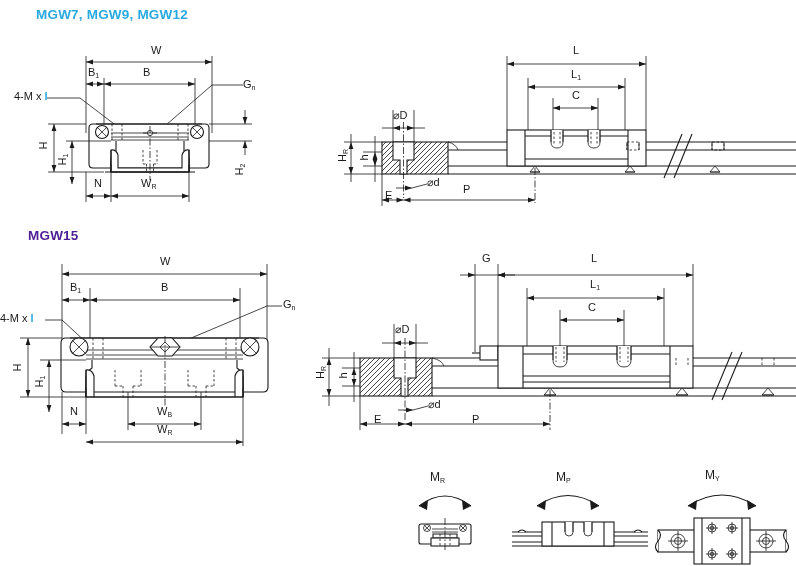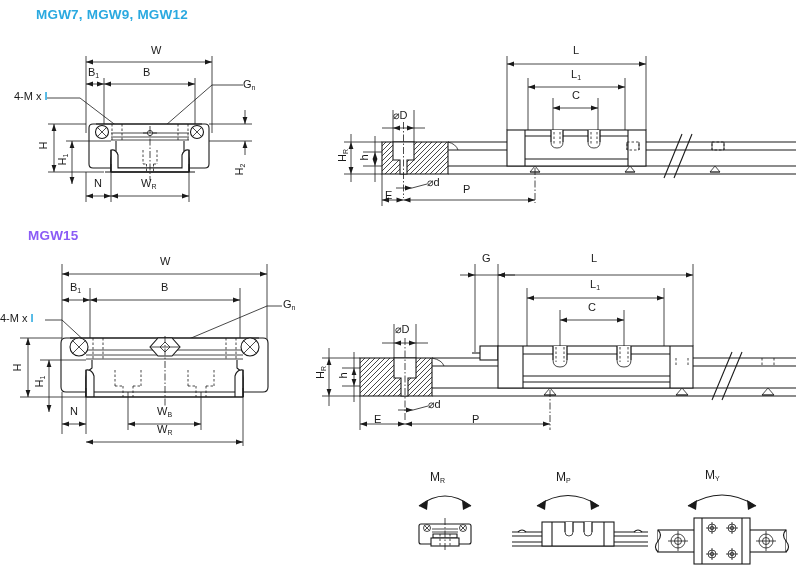--- a/index.html
+++ b/index.html
@@ -398,21 +398,21 @@
     <div class="abs dim" style="left:97px;top:139px;">
       <span>⌀d</span></div>
 
     <div class="abs dim" style="left:55px;top:152px;">
       <span>E</span></div>
 
     <div class="abs dim" style="left:133px;top:146px;">
       <span>P</span></div>
   </div>
 
-  <div class="abs sec-title" style="left:28px;top:228px;color:#8b5cf6;">MGW15</div>
+  <div class="abs sec-title" style="left:28px;top:228px;color:#4c1d95;">MGW15</div>
 
   <div class="abs" style="left:0px;top:252px;width:330px;height:195px;">
 
     <svg width="330" height="195" viewBox="0 0 330 195">
       <g class="ln">
 
         <g class="thin">
           <line x1="62" y1="12" x2="62" y2="98"></line>
           <line x1="267" y1="12" x2="267" y2="98"></line>
           <line x1="62" y1="22" x2="267" y2="22"></line>

